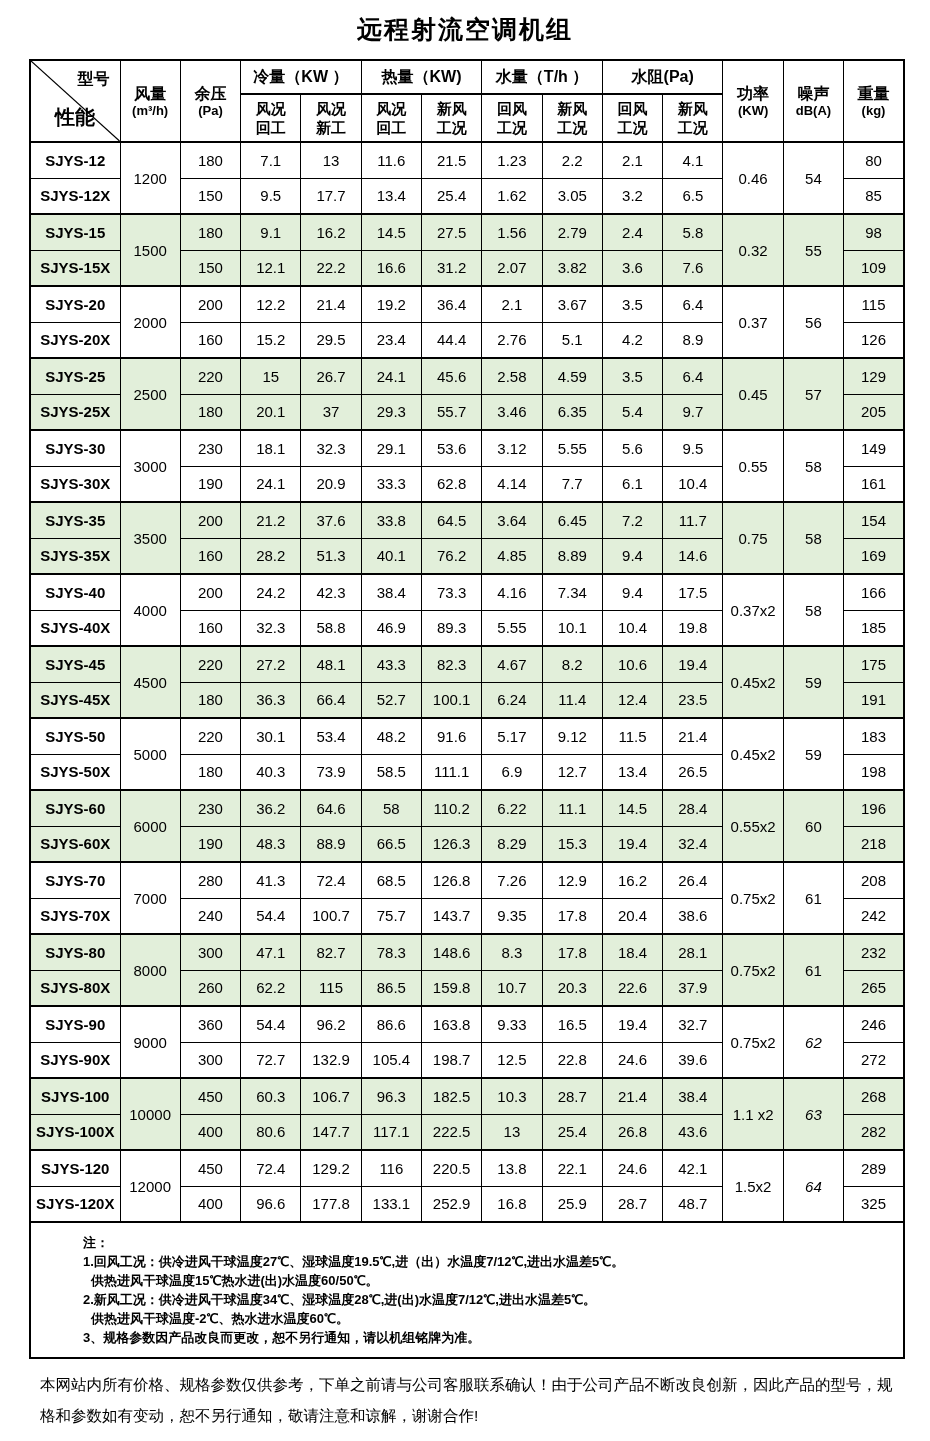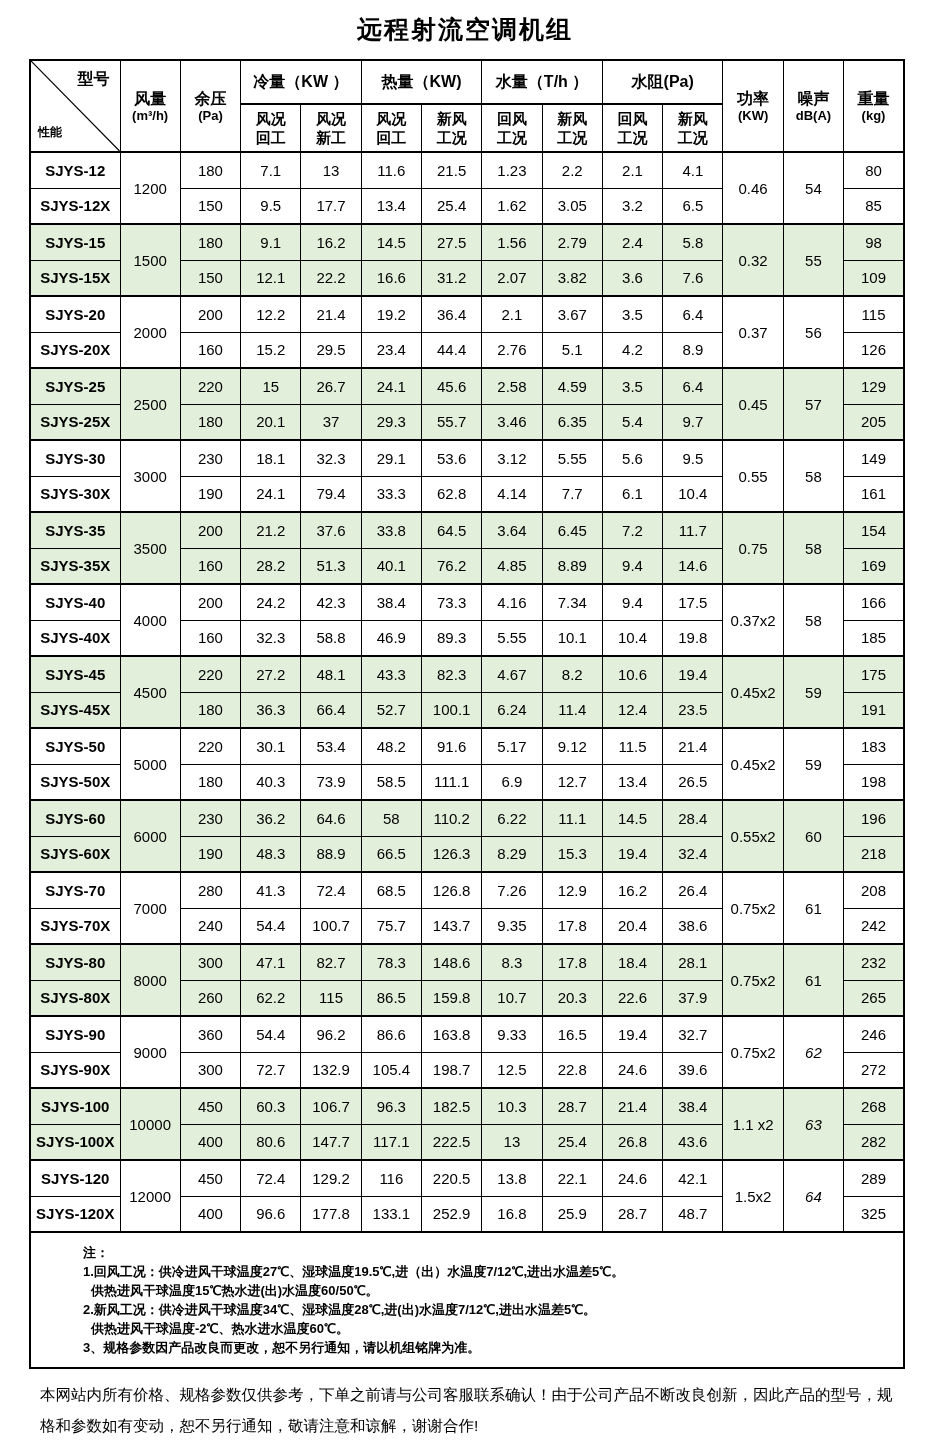--- a/index.html
+++ b/index.html
@@ -27,35 +27,35 @@
     border: 2px solid #000;
   }
   col.c-model { width: 90px; }
   th, td {
     border: 1px solid #000;
     text-align: center;
     vertical-align: middle;
     padding: 0;
     overflow: hidden;
   }
-  thead tr.group-row { height: 44px; padding-left: 36px; }
+  thead tr.group-row { height: 34px; padding-left: 36px; }
   thead tr.sub-row { height: 48px; }
   thead th { font-weight: bold; background: #fff; }
   th.group-head { font-size: 16px; }
   th.stack-head .lbl { font-size: 16px; line-height: 19px; }
   th.stack-head .unit { font-size: 13px; font-weight: bold; line-height: 15px; }
   th.sub-head div { font-size: 15px; line-height: 19px; }
   thead th { border-bottom-width: 2px; }
   thead tr.group-row th[rowspan] { border-bottom-width: 2px; }
 
   
   th.diag { position: relative; }
   th.diag svg.diag-line { position: absolute; top: 0; left: 0; width: 100%; height: 100%; }
   th.diag .diag-top { position: absolute; top: 8px; right: 10px; font-size: 16px; }
-  th.diag .diag-bottom { position: absolute; bottom: 10px; left: 7px; font-size: 12px; }
+  th.diag .diag-bottom { position: absolute; bottom: 10px; left: 24px; font-size: 20px; }
 
   tbody td { height: 36px; font-size: 15px; }
   tbody td.cell-model { font-weight: bold; font-size: 15px; }
   tbody tr.green td { background: var(--row-green, #e2efda); }
   tbody tr.pair-start td { border-top: 2px solid #000; }
   tbody td.italic { font-style: italic; }
 
   tfoot td.notes-cell {
     border-top: 2px solid #000;
     height: 124px;
@@ -292,21 +292,21 @@
         <td>5.6</td>
         <td>9.5</td>
         <td rowspan="2">0.55</td>
         <td rowspan="2">58</td>
         <td>149</td>
       </tr>
       <tr>
         <td class="cell-model">SJYS-30X</td>
         <td>190</td>
         <td>24.1</td>
-        <td>79.4</td>
+        <td>20.9</td>
         <td>33.3</td>
         <td>62.8</td>
         <td>4.14</td>
         <td>7.7</td>
         <td>6.1</td>
         <td>10.4</td>
         <td>161</td>
       </tr>
       <tr class="green pair-start">
         <td class="cell-model">SJYS-35</td>

